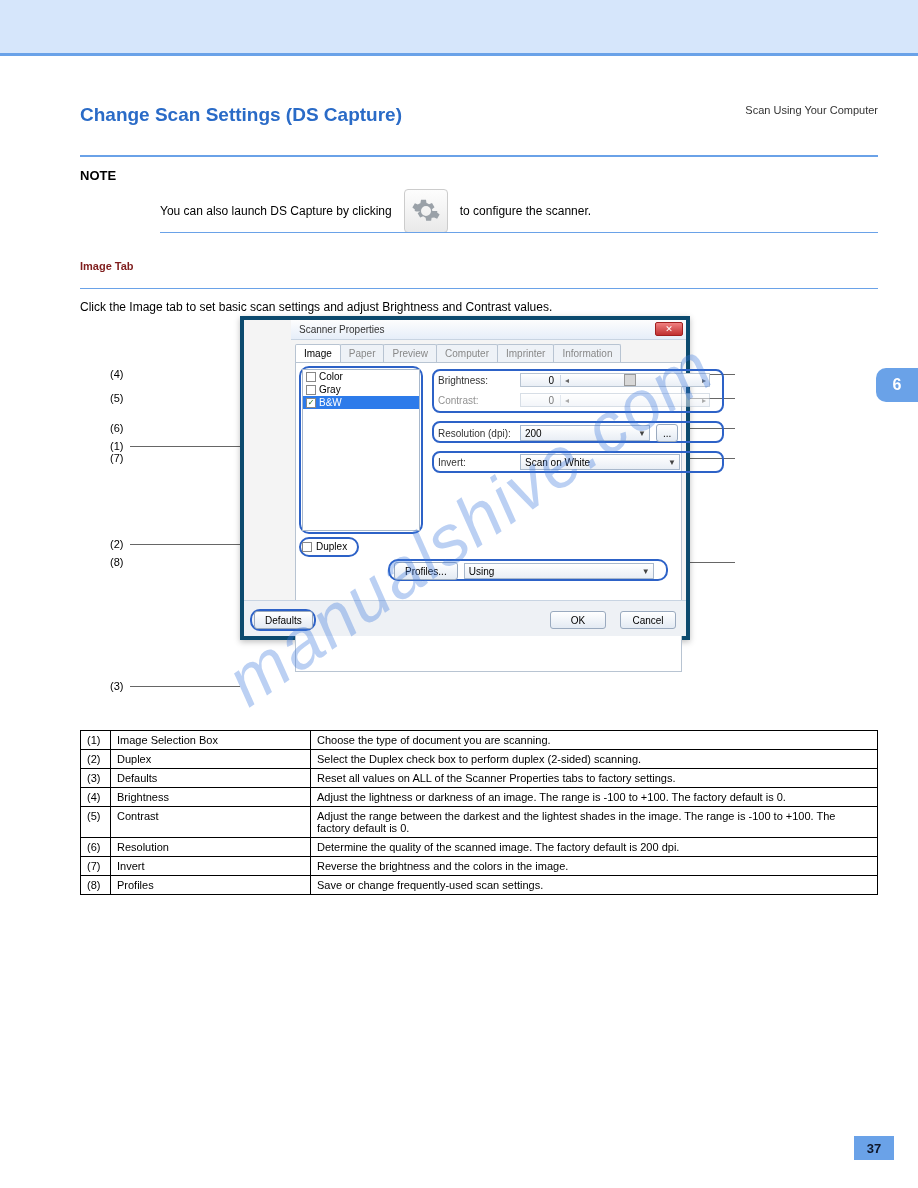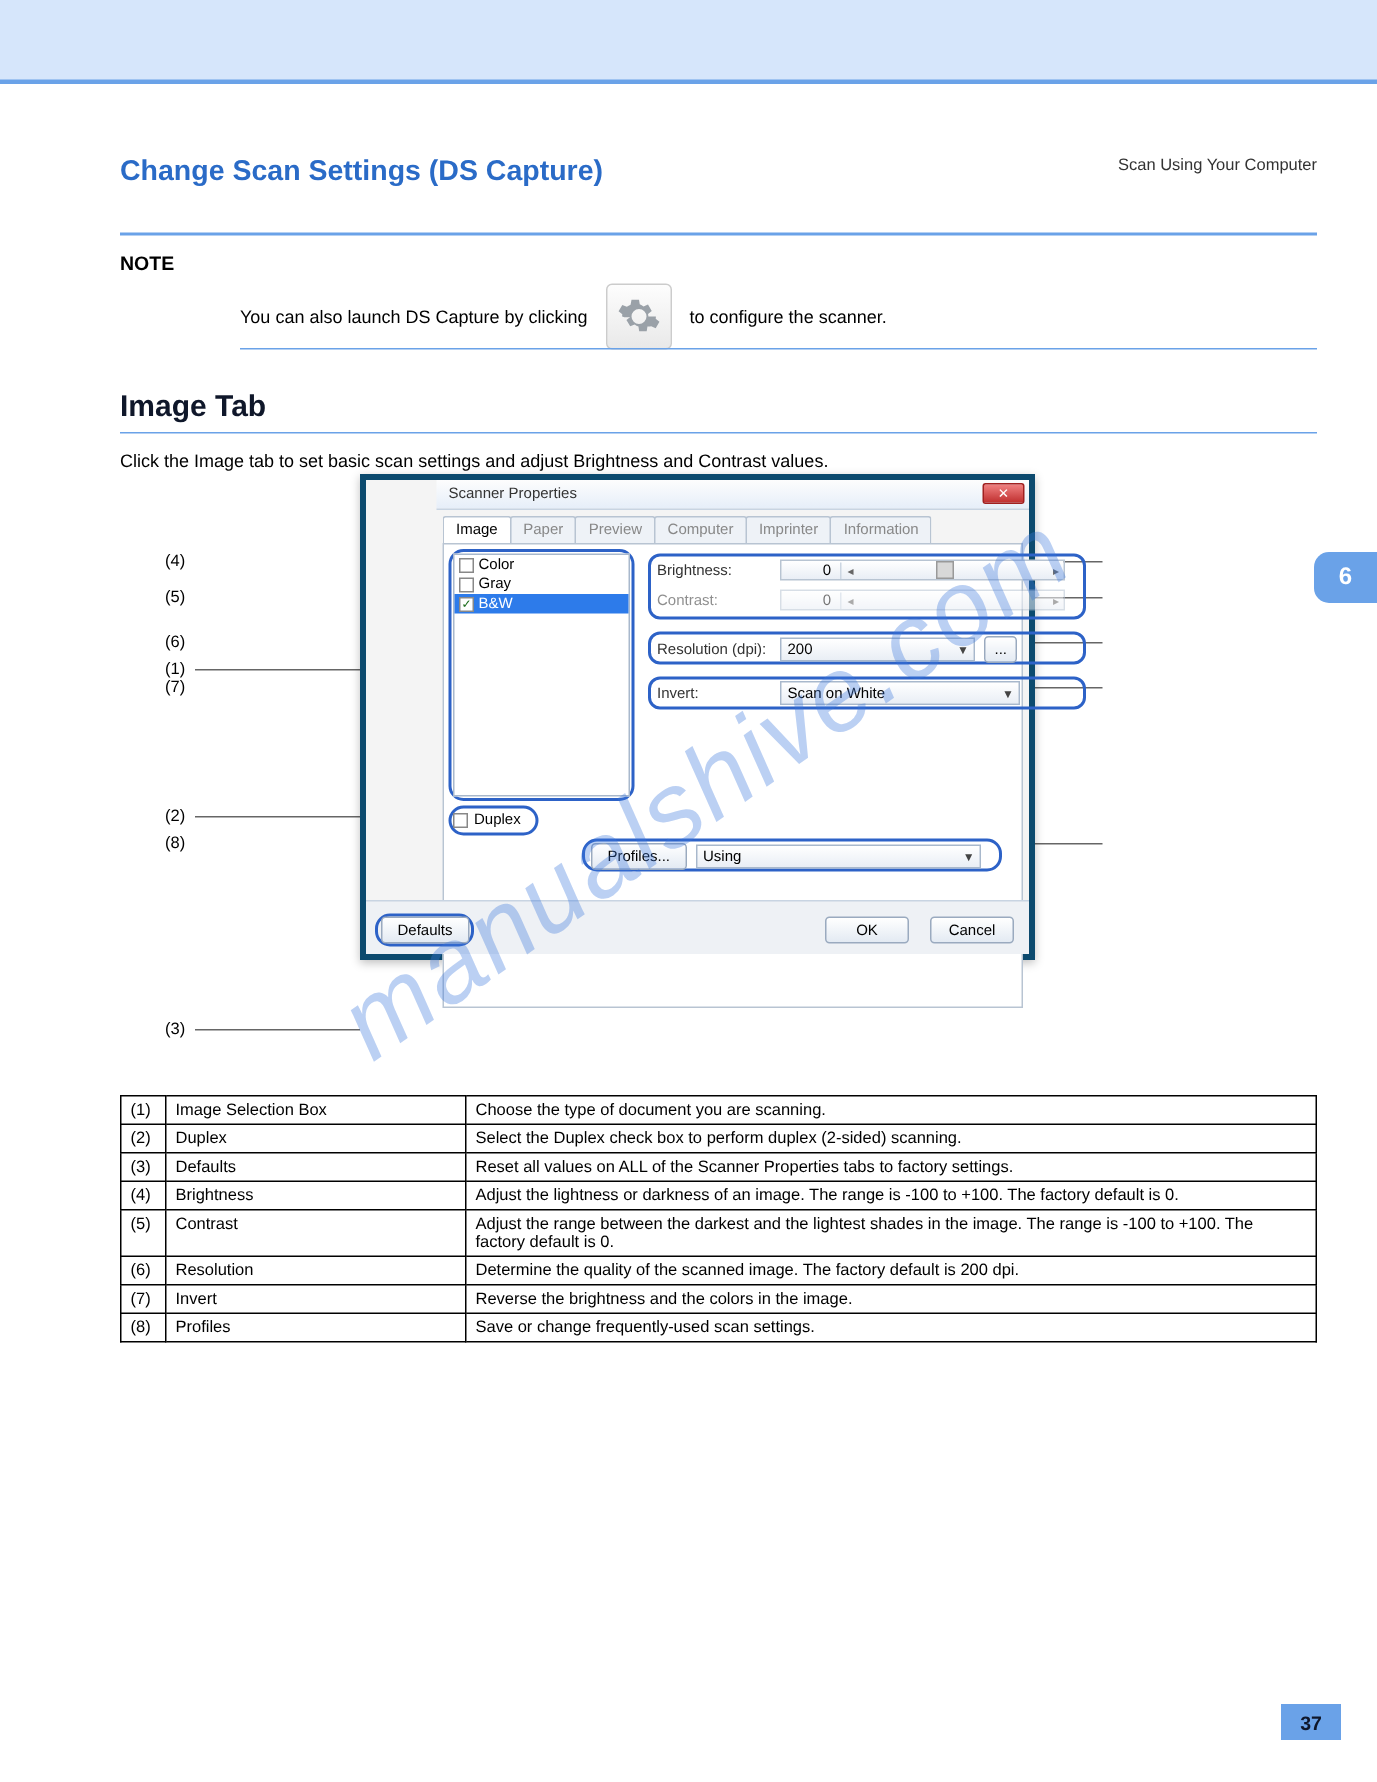--- a/index.html
+++ b/index.html
@@ -76,22 +76,22 @@
     position: absolute;
     left: 160px; right: 40px;
     top: 232px;
     height: 0;
     border-top: 1px solid #6aa2e8;
   }
   .subhead {
     position: absolute;
     left: 80px;
     top: 260px;
-    font-size: 20px;
-    color: #0f172a;
+    font-size: 11px;
+    color: #7f1d1d;
     font-weight: bold;
   }
   .rule3 {
     position: absolute;
     left: 80px; right: 40px;
     top: 288px;
     height: 0;
     border-top: 1px solid #6aa2e8;
   }
   .intro {

